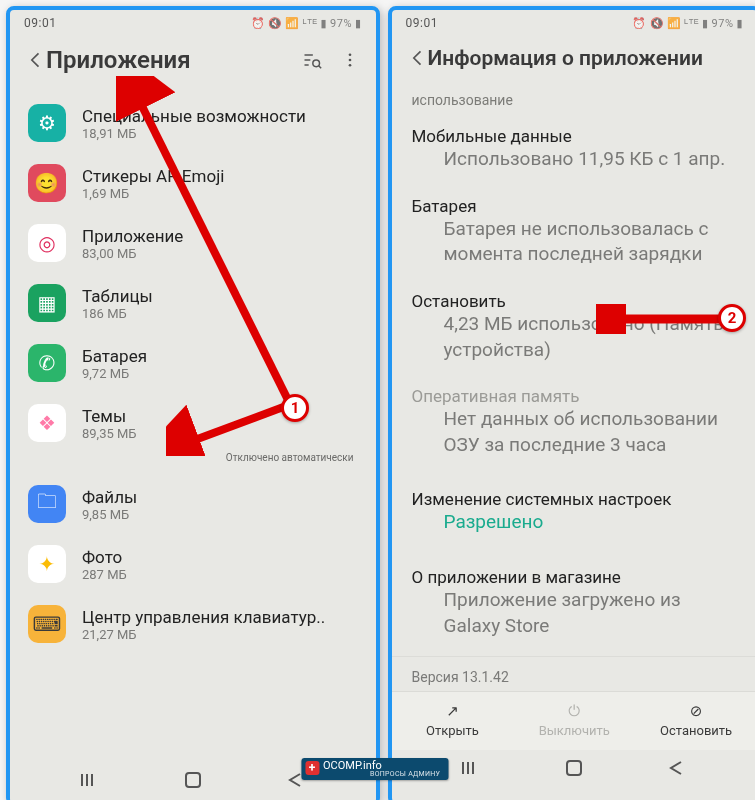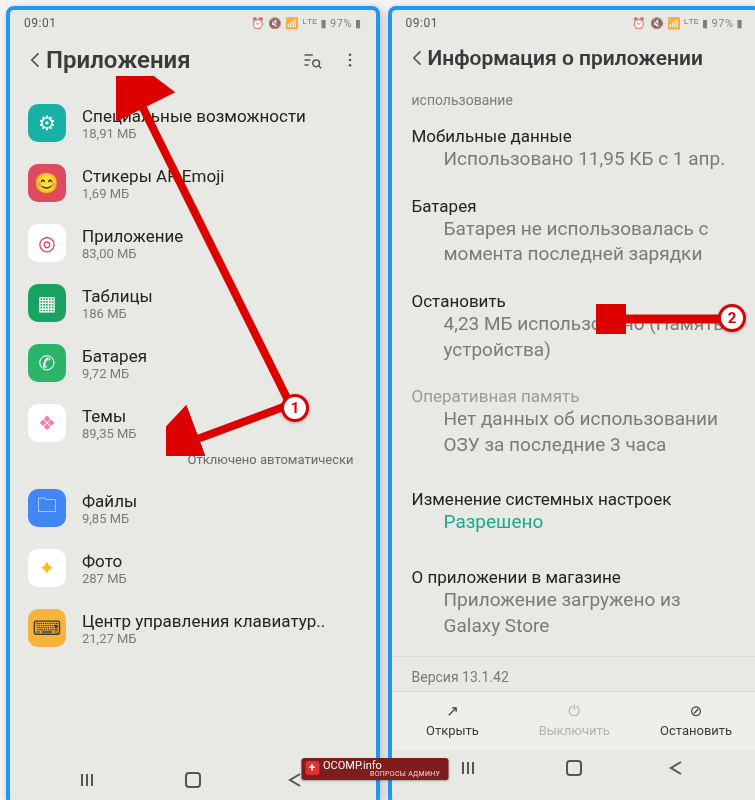--- a/index.html
+++ b/index.html
@@ -32,21 +32,21 @@
     border-bottom: 0 solid transparent;
   }
   .appicon {
     width: 38px; height: 38px; border-radius: 10px; flex: none;
     display: flex; align-items: center; justify-content: center;
     font-size: 20px; color: #fff;
   }
   .appinfo { display: flex; flex-direction: column; }
   .appname { font-size: 17px; color: #222; }
   .appsub  { font-size: 13px; color: #7a7a78; }
-  .autowrap { padding: 0 12px 10px; text-align: right; font-size: 13px; color: #6a6a68; }
+  .autowrap { padding: 0 12px 10px; text-align: right; font-size: 10px; color: #6a6a68; }
   
   .section-label { padding: 4px 20px 8px; font-size: 14px; color: #7c7c78; }
   .section-list { padding: 0 18px; }
   .sect { padding: 10px 2px 14px; }
   .sect-title { font-size: 17px; color: #222; }
   .sect-sub   { font-size: 19px; color: #7a7a78; line-height: 1.35; margin-left: 32px; }
   .sect.muted .sect-title { color: #9b9b97; }
   .sect.link  .sect-sub   { color: #1aab8e; }
   .divider { height: 8px; }
   .version { padding: 12px 20px 6px; font-size: 14px; color: #7a7a78; border-top: 1px solid rgba(0,0,0,.05); margin-top: 4px;}
@@ -70,21 +70,21 @@
   
   .arrow { position: absolute; pointer-events: none; }
   .badge {
     position: absolute; width: 28px; height: 28px; border-radius: 50%;
     background: #fff; border: 3px solid #d00; color: #d00;
     font-weight: 700; display:flex; align-items:center; justify-content:center;
     font-size: 15px; pointer-events:none; box-shadow:0 1px 3px rgba(0,0,0,.3);
   }
   .watermark {
     position:absolute; bottom:26px; left:50%; transform:translateX(-56%);
-    background:#7f1d1d; color:#fff; font-size:11px; padding:2px 8px 2px 22px;
+    background:#0c4a6e; color:#fff; font-size:11px; padding:2px 8px 2px 22px;
     border-radius:3px; display:flex; flex-direction:column; line-height:1;
     box-shadow:0 1px 2px rgba(0,0,0,.3);
   }
   .watermark::before{
     content:"+"; position:absolute; left:4px; top:3px; width:14px; height:14px;
     background:#e03030; color:#fff; font-weight:700; border-radius:3px;
     display:flex; align-items:center; justify-content:center; font-size:12px;
   }
   .watermark .wm2{ font-size:7px; opacity:.85; letter-spacing:.3px;padding-left:47px;}
 </style>

